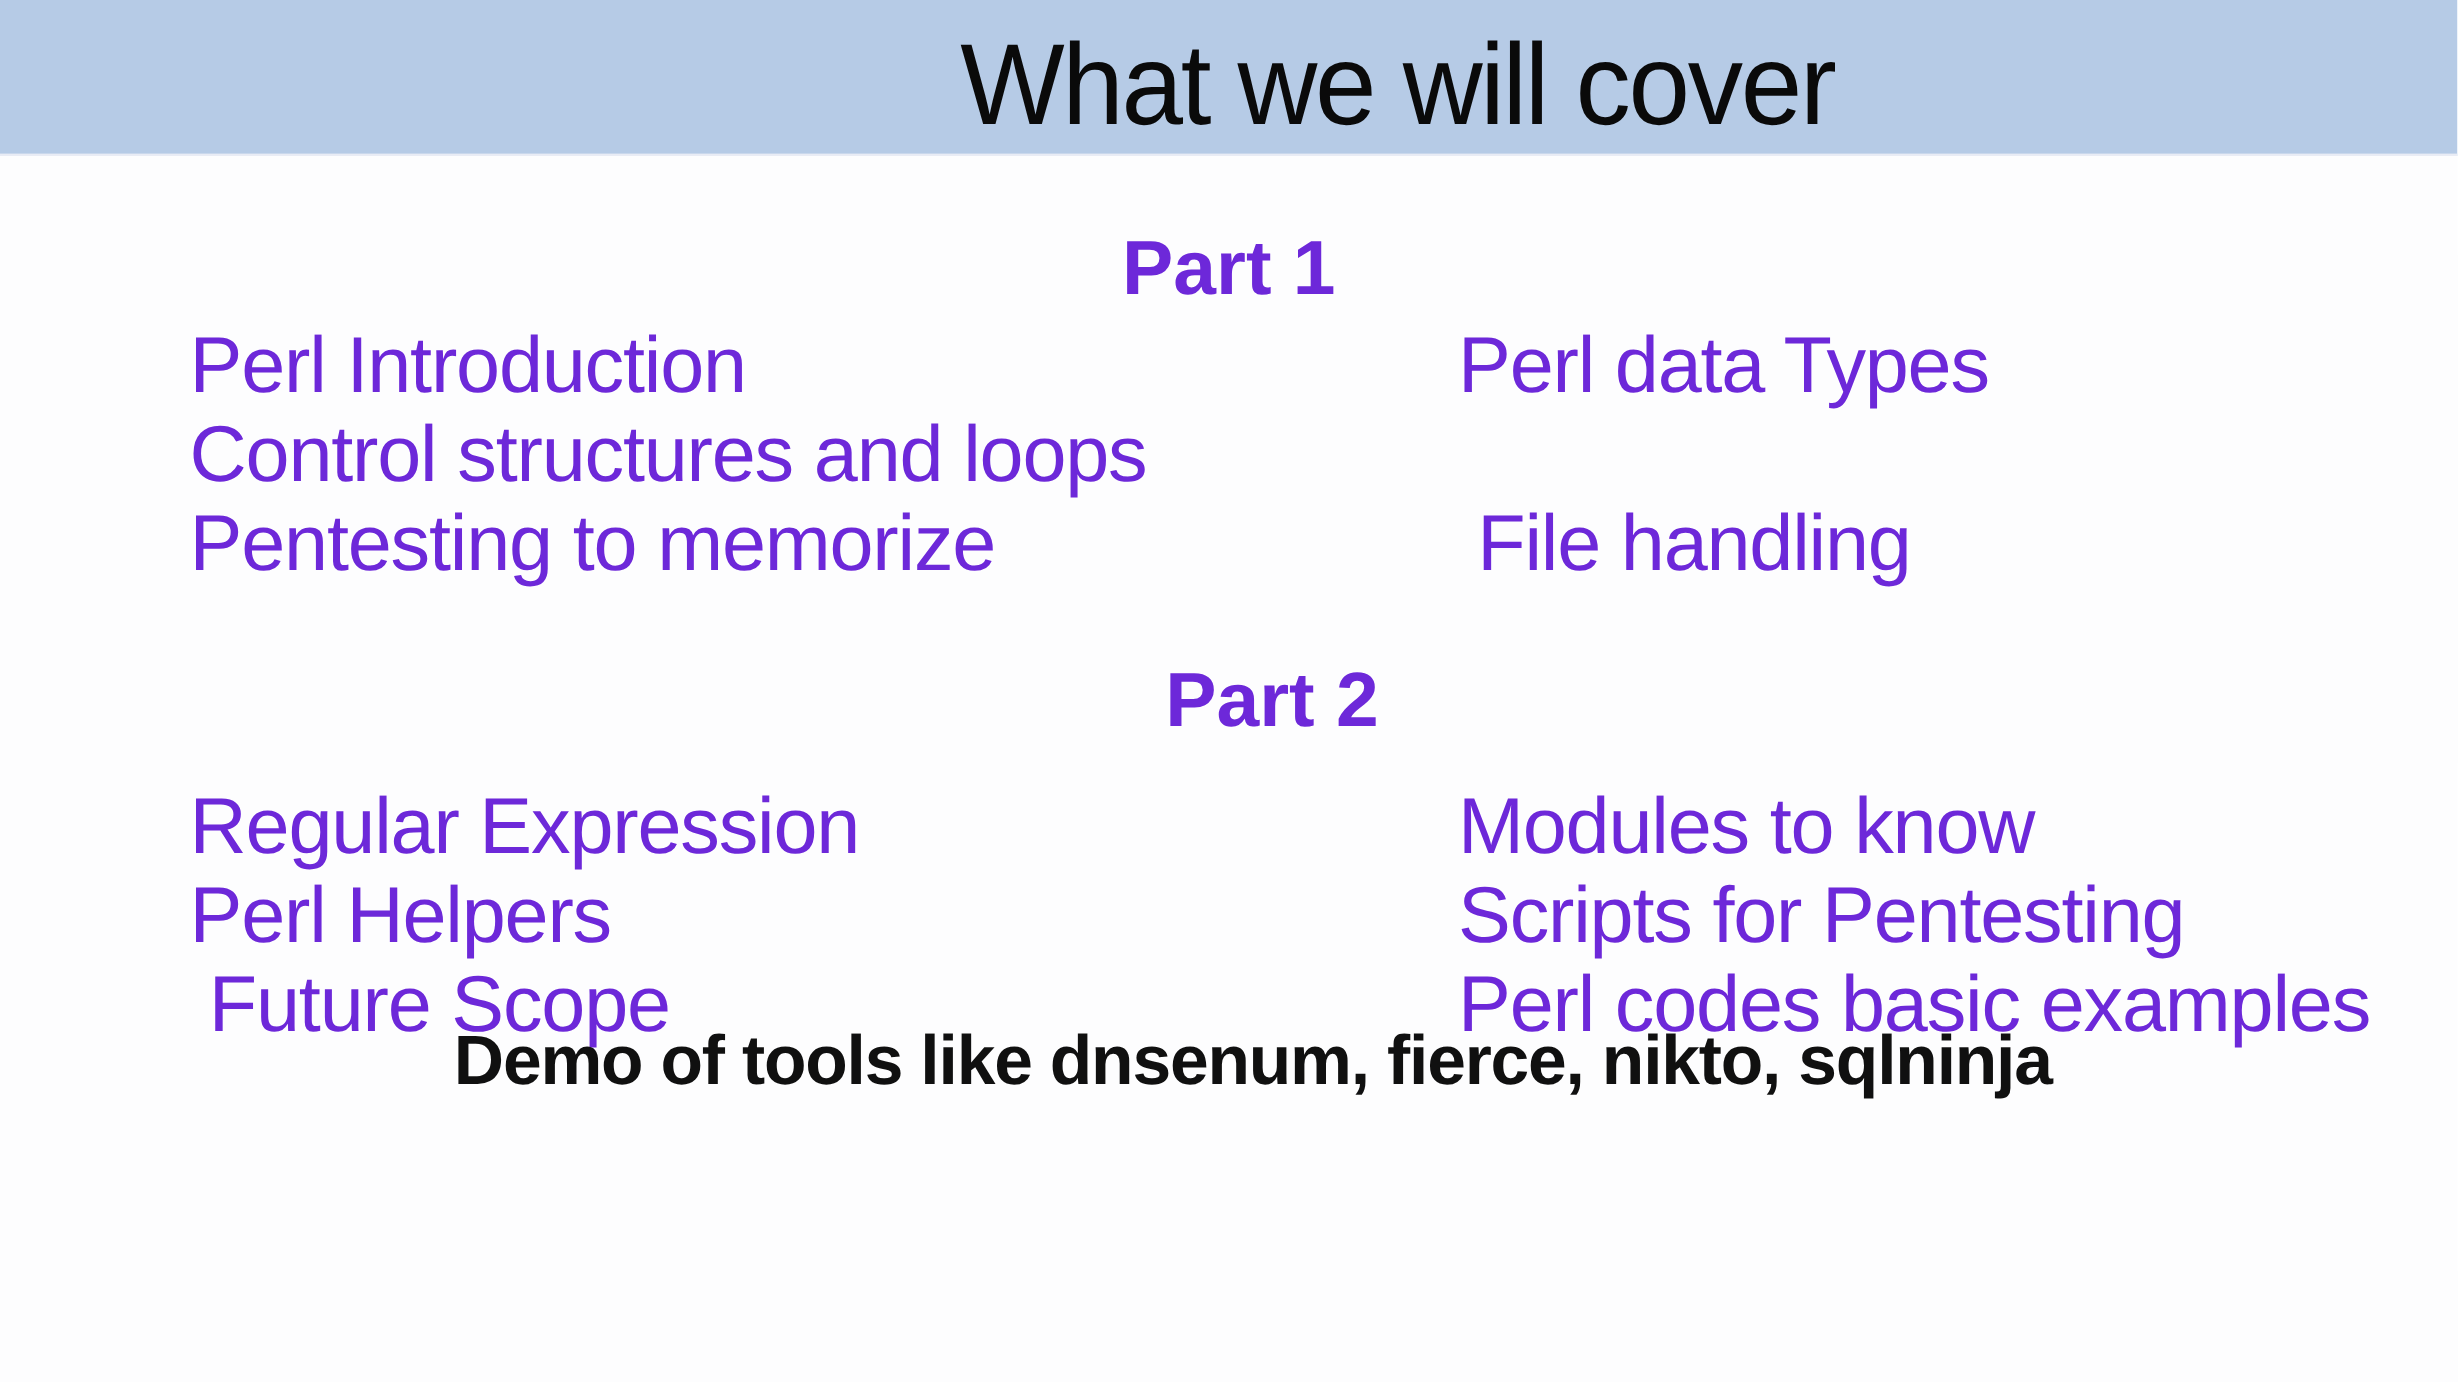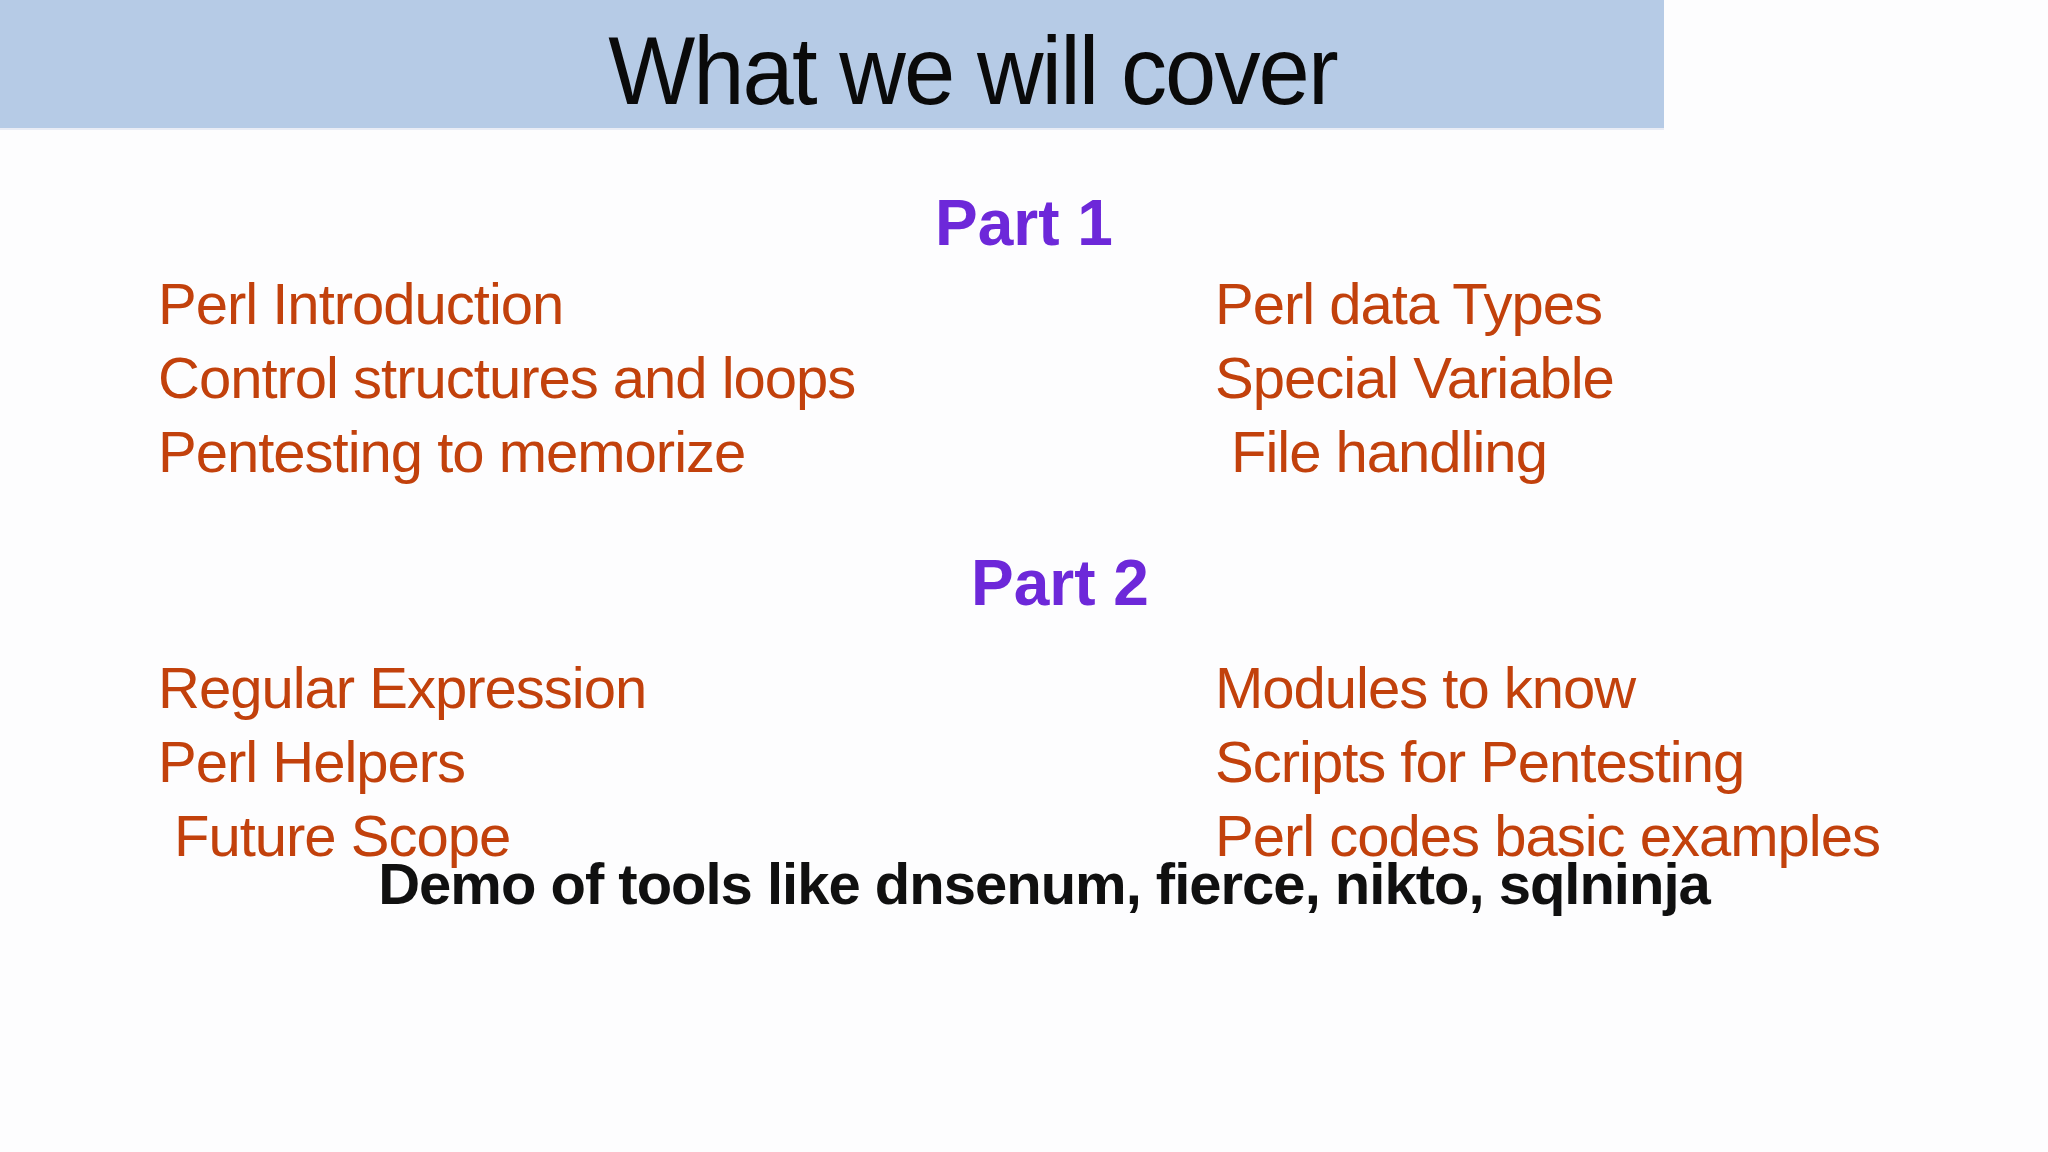--- a/index.html
+++ b/index.html
@@ -13,21 +13,21 @@
     height: 1152px;
     background: #fdfdfe;
     font-family: "Liberation Sans", sans-serif;
     color: #121212;
     overflow: hidden;
   }
   .banner {
     position: absolute;
     top: 0;
     left: 0;
-    width: 1664px;
+    width: 2048px;
     height: 128px;
     background: #b6cbe6;
     border-bottom: 2px solid #e9ecf5;
     display: flex;
     align-items: center;
     justify-content: center;
   }
   .slide-title {
     font-size: 96px;
     line-height: 100px;
@@ -57,25 +57,25 @@
   .rows-part1 { top: 267px; }
   .rows-part2 { top: 623px; margin-top: 28px; }
   .row {
     display: grid;
     grid-template-columns: 1057px 1fr;
     padding-left: 158px;
     height: 74px;
     align-items: center;
   }
   .cell {
-    font-size: 58px;
+    font-size: 66px;
     line-height: 74px;
     letter-spacing: -1px;
     white-space: nowrap;
-    color: #c2410c;
+    color: #6d28d9;
   }
   .cell.indented { padding-left: 16px; }
   .demo-line {
     position: absolute;
     top: 847px;
     left: 0;
     width: 2048px;
     height: 74px;
     text-align: center;
     font-weight: bold;
@@ -97,21 +97,20 @@
 
   <div class="section-heading heading-part1">Part 1</div>
 
   <div class="rows rows-part1">
     <div class="row">
       <div class="cell">Perl Introduction</div>
       <div class="cell">Perl data Types</div>
     </div>
     <div class="row">
       <div class="cell">Control structures and loops</div>
-      <div class="cell">Special Variable</div>
     </div>
     <div class="row">
       <div class="cell">Pentesting to memorize</div>
       <div class="cell indented">File handling</div>
     </div>
   </div>
 
   <div class="section-heading heading-part2">Part 2</div>
 
   <div class="rows rows-part2">

